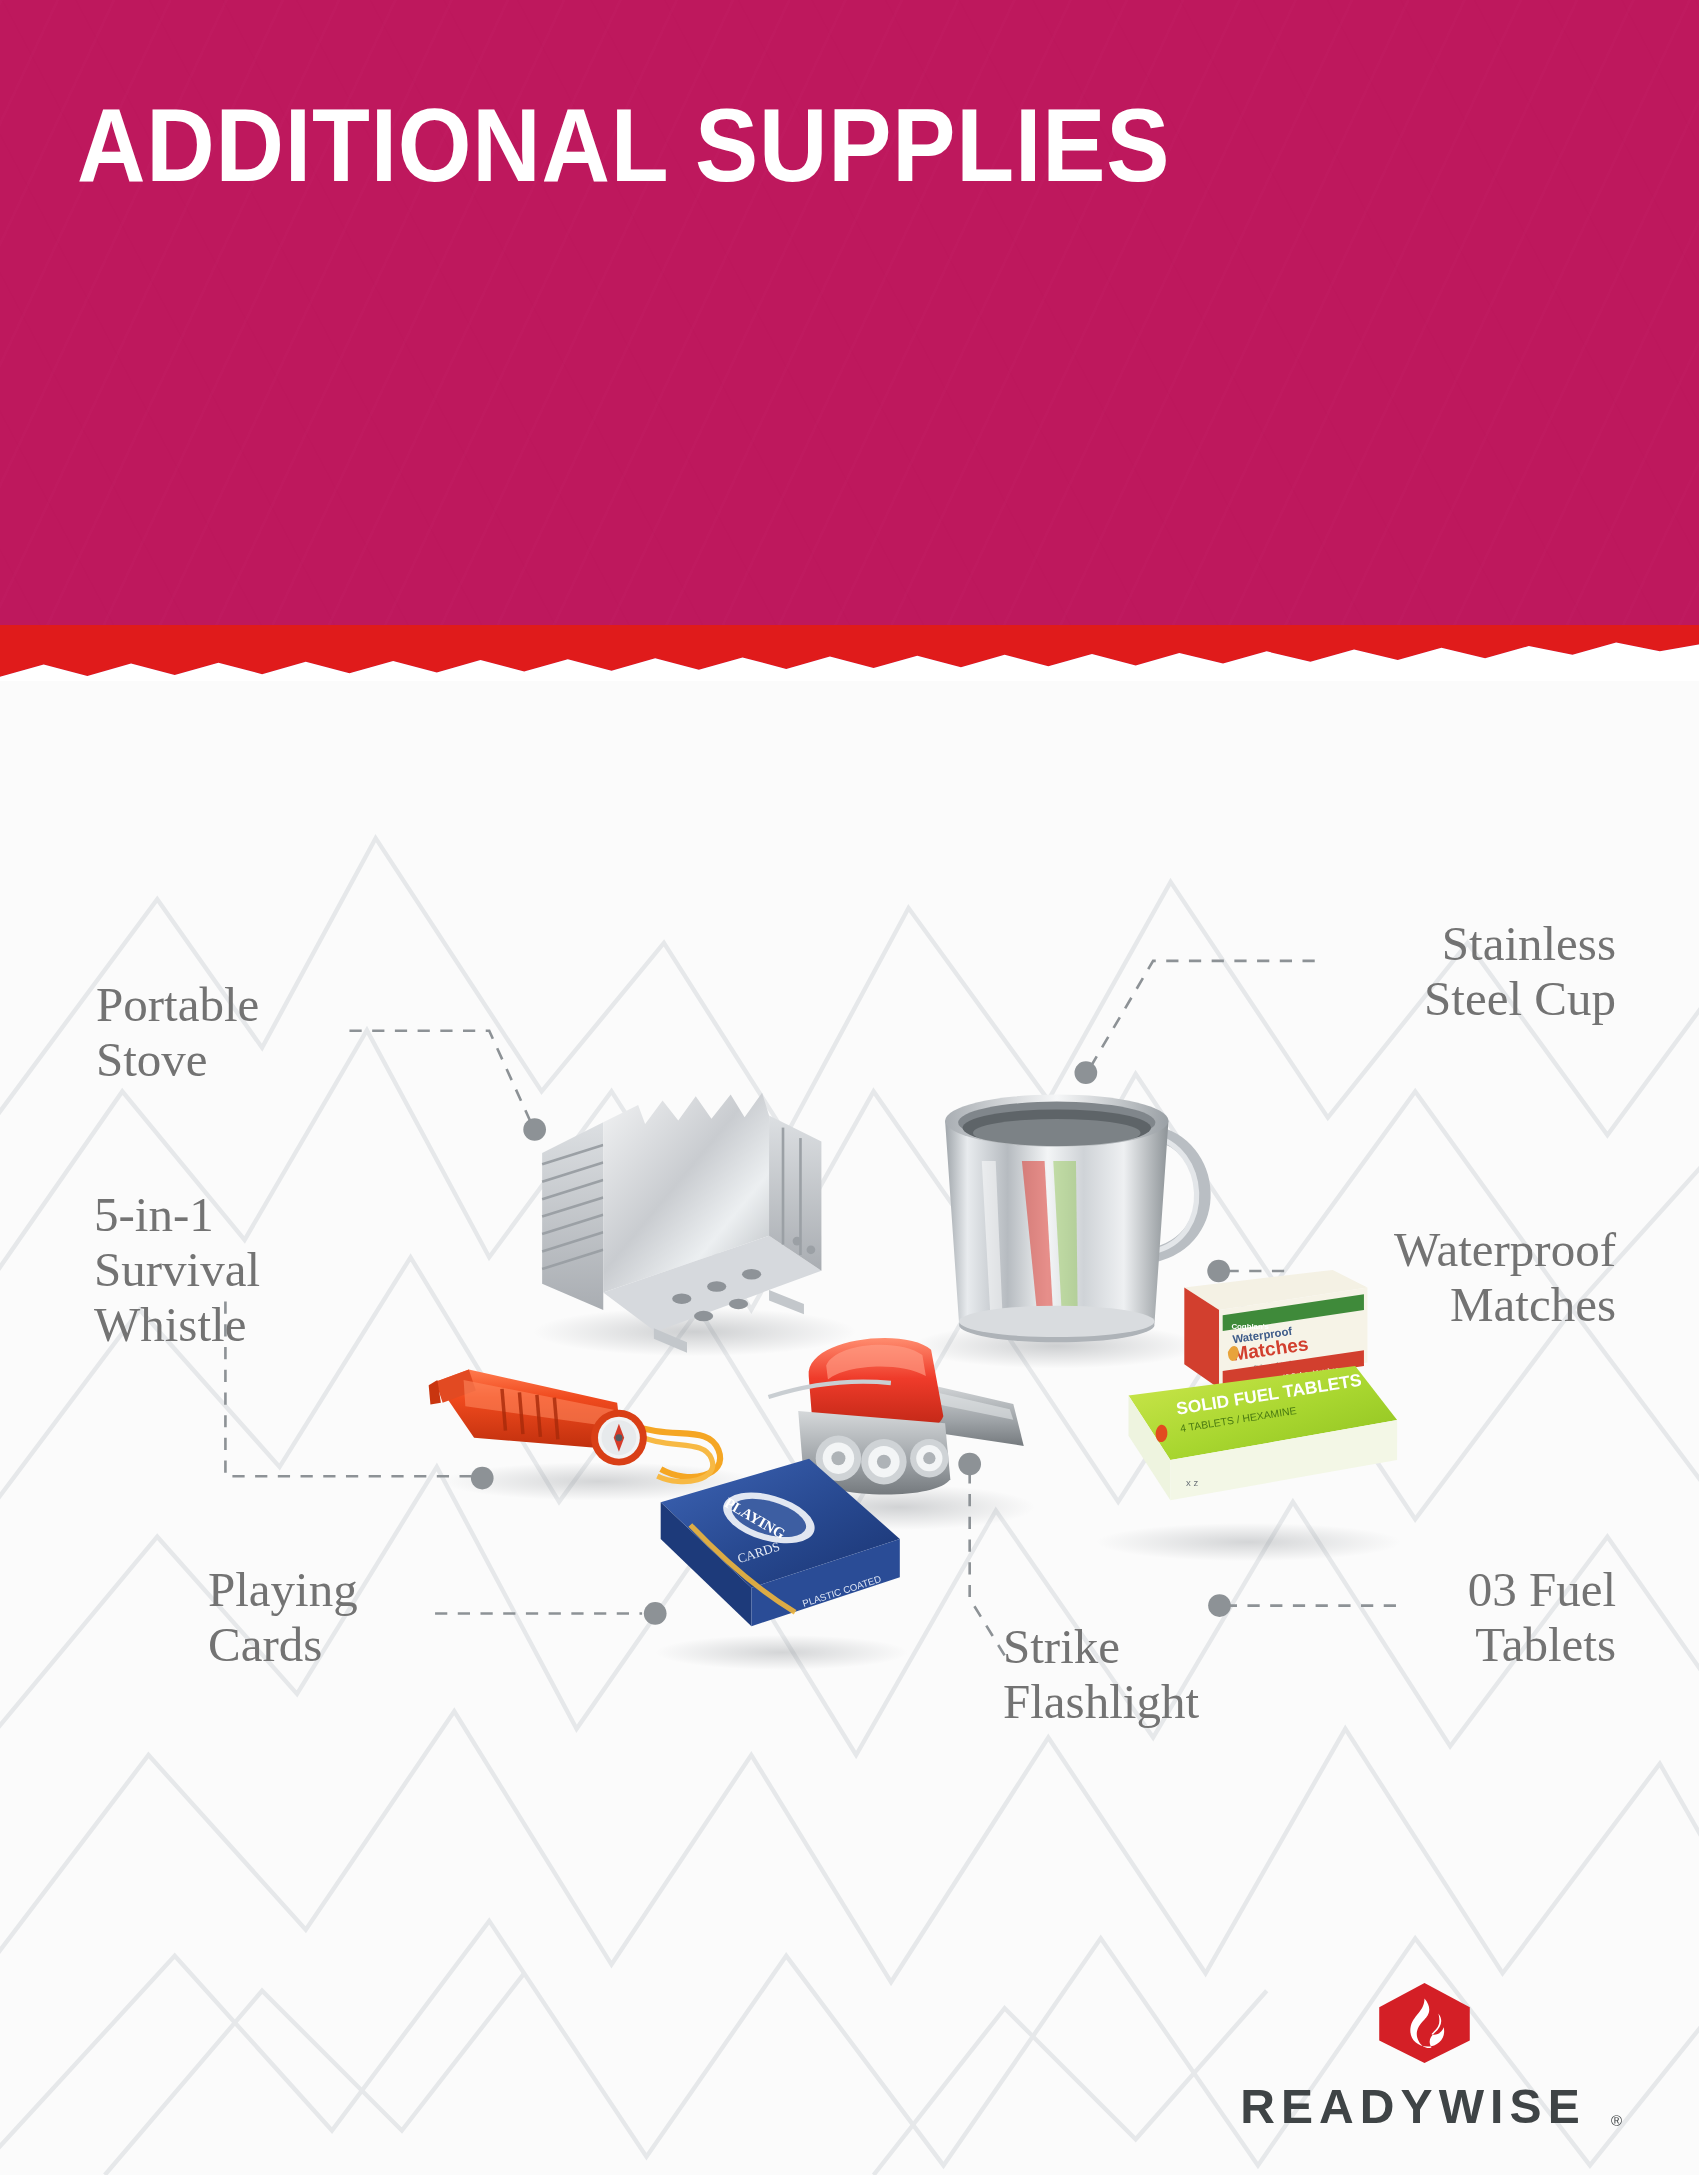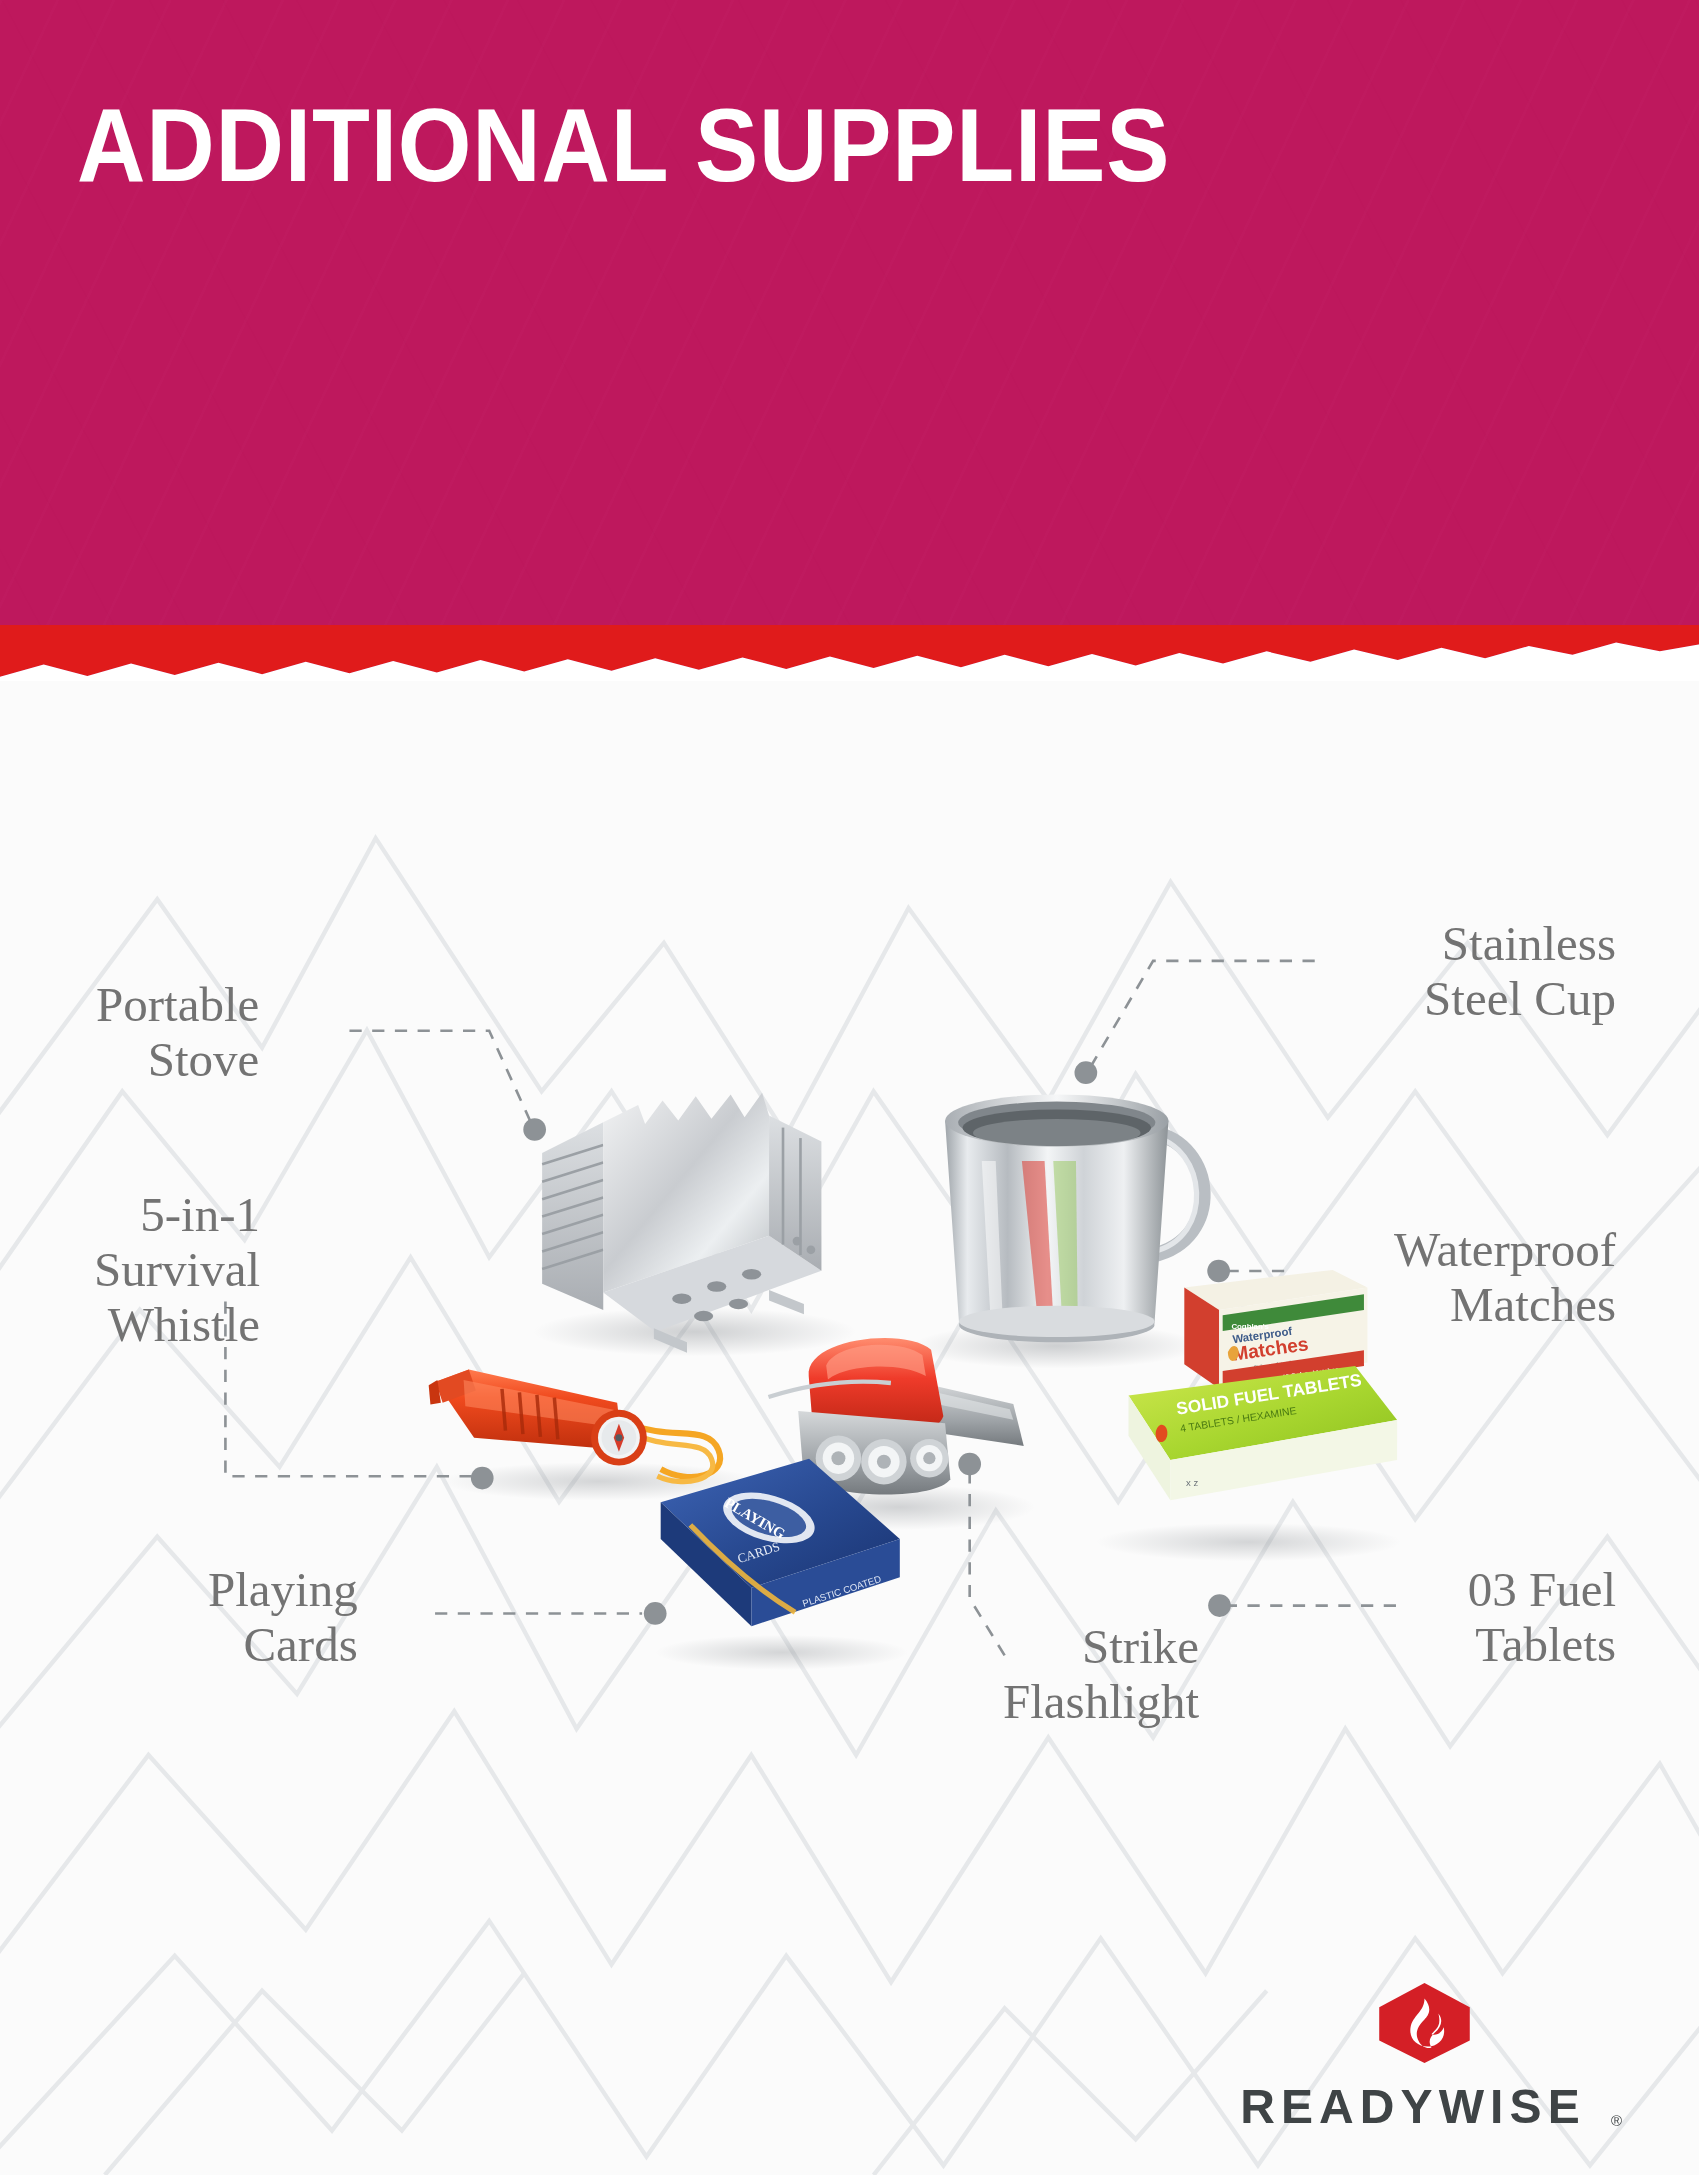--- a/index.html
+++ b/index.html
@@ -149,21 +149,21 @@
   
   .label {
     position: absolute;
     color: #737373;
     font-size: 49px;
     line-height: 1.12;
     font-family: "Liberation Serif", serif;
     white-space: pre-line;
   }
   .label.right { text-align: right; }
-  .label.left { text-align: right; }
+  .label.left { text-align: left; }
 
   .leaders { position: absolute; left:0; top:0; width:1700px; height:2176px; pointer-events:none; }
 
   
   .logo-wrap {
     position: absolute;
     left: 1221px;
     top: 1981px;
     width: 411px;
     height: 148px;

